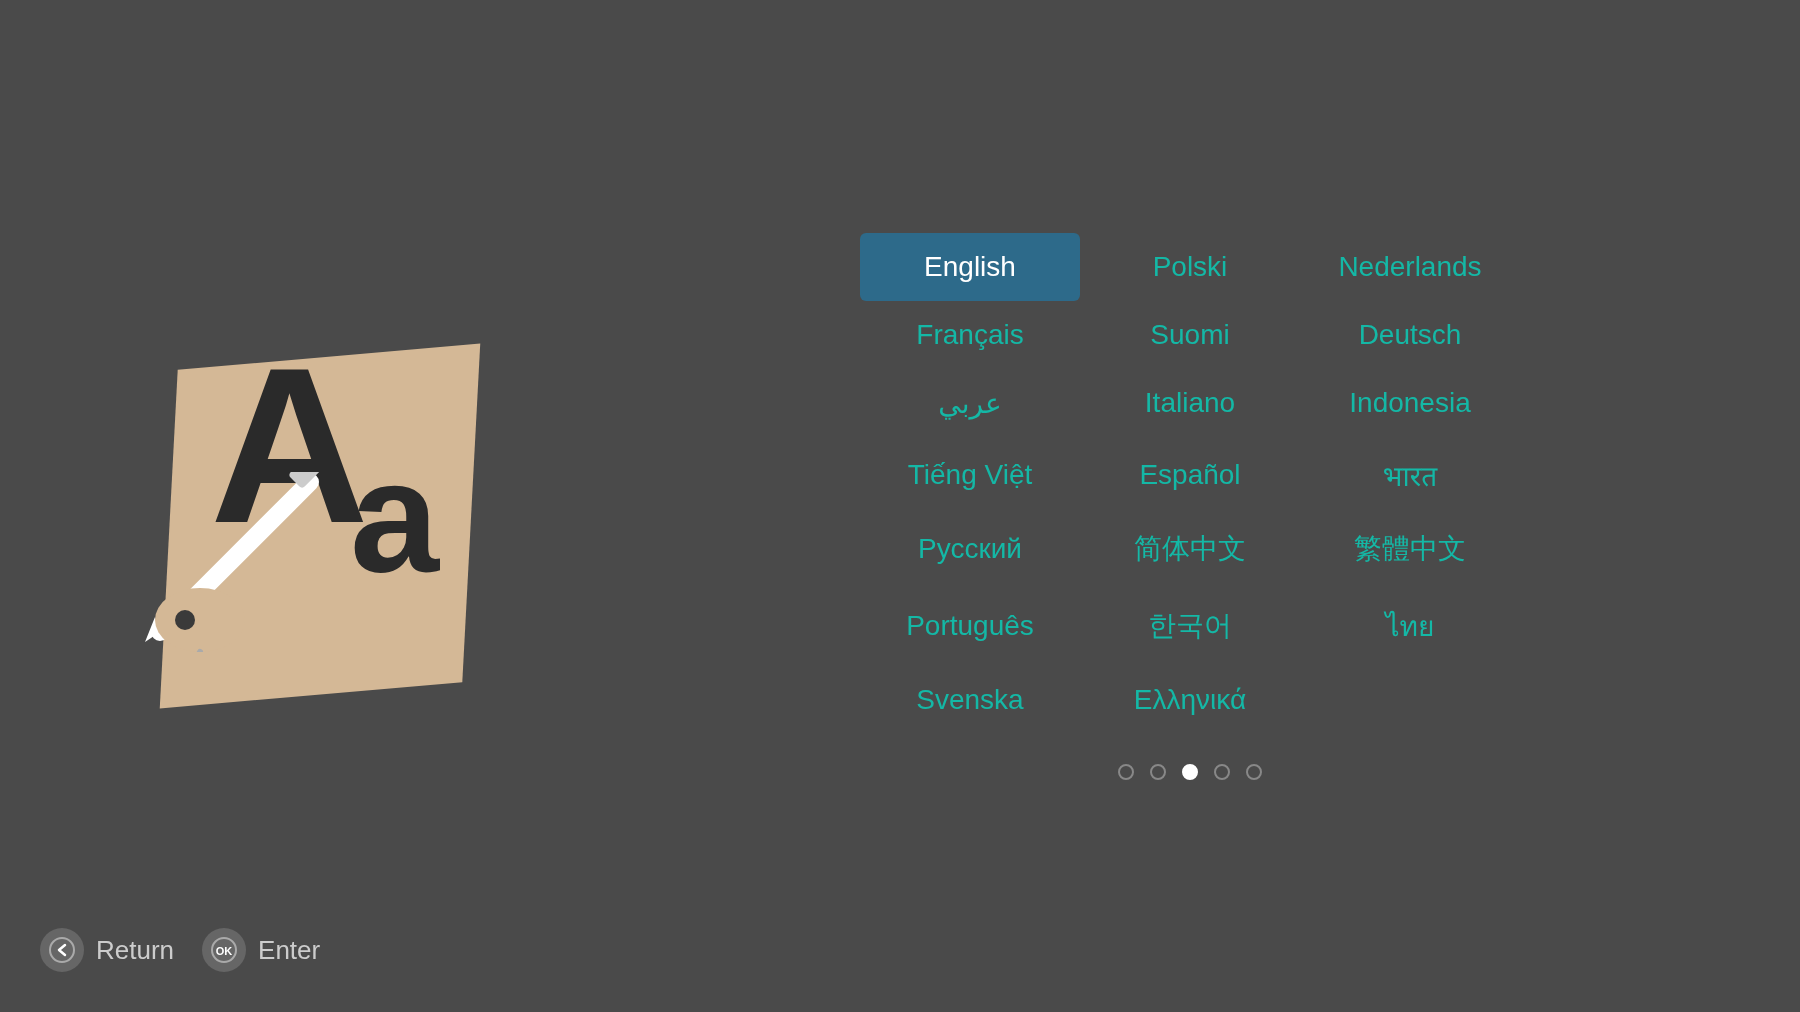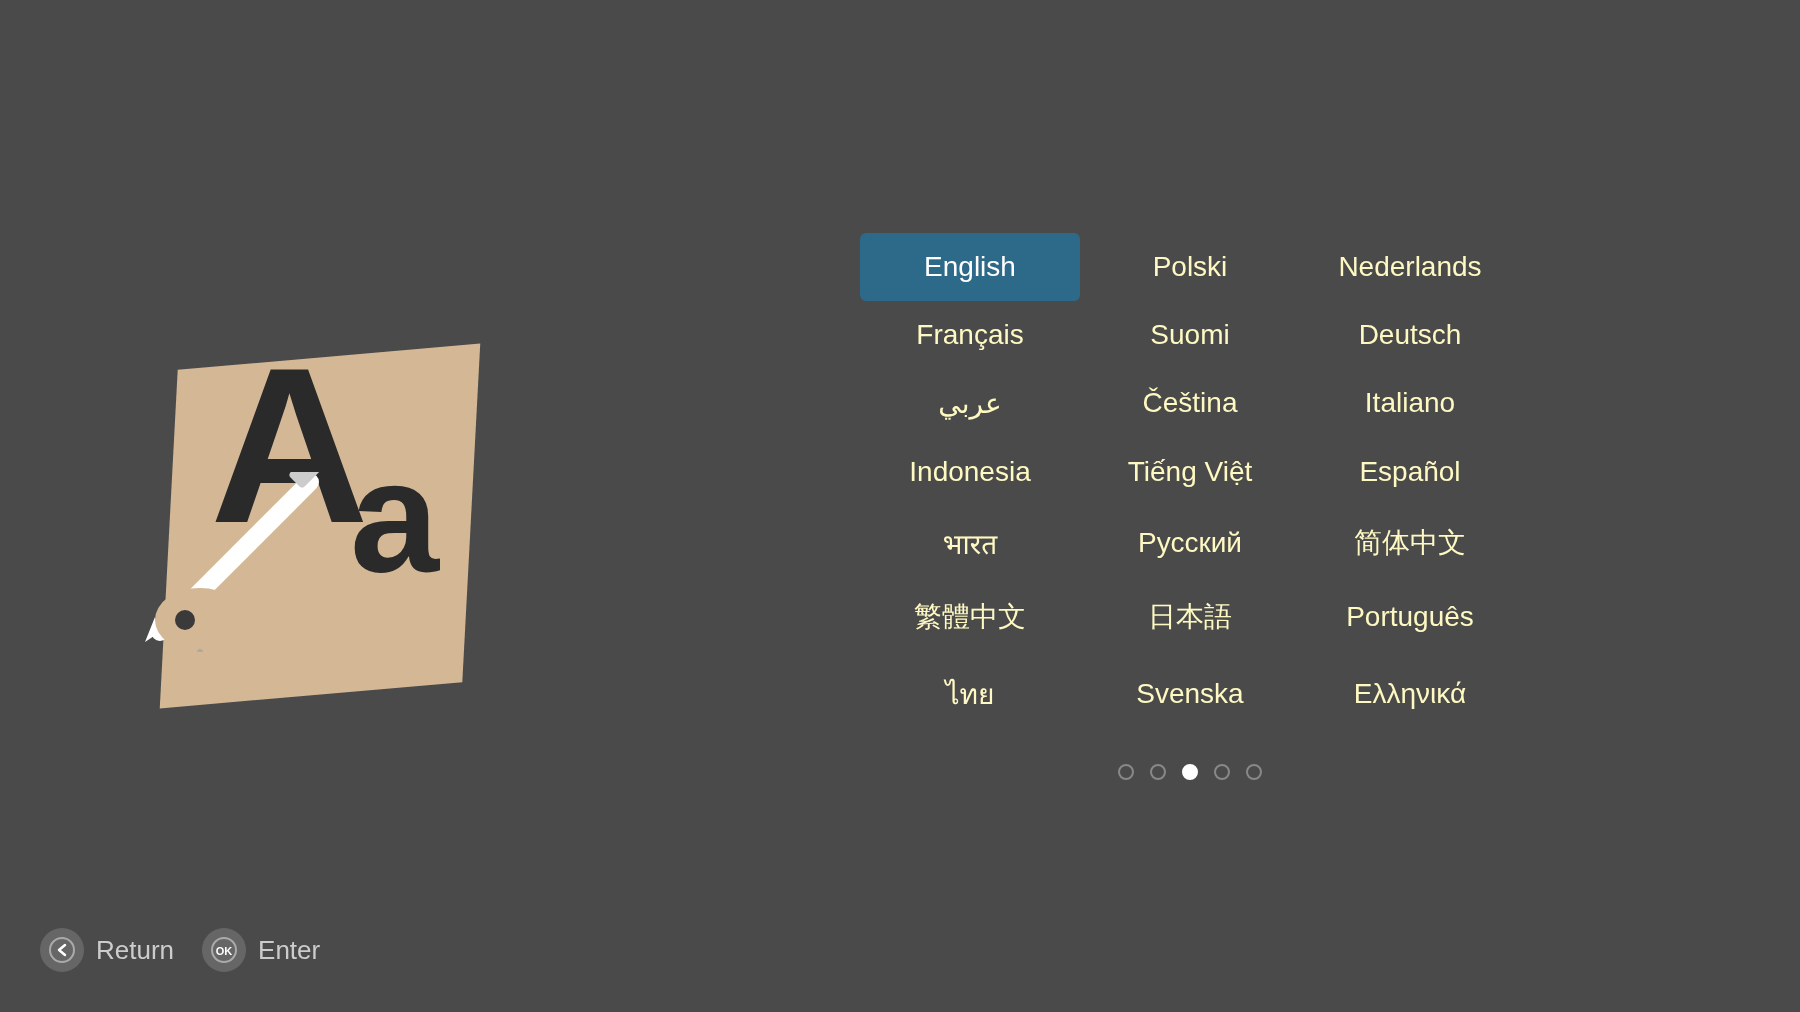--- a/index.html
+++ b/index.html
@@ -104,21 +104,21 @@
       gap: 0;
       width: 660px;
     }
 
     .lang-item {
       display: flex;
       align-items: center;
       justify-content: center;
       padding: 18px 10px;
       font-size: 28px;
-      color: #fef9c3;
+      color: #14b8a6;
       cursor: pointer;
       text-align: center;
       border-radius: 4px;
       transition: background 0.2s;
     }
 
     .lang-item.selected {
       background-color: #2d6a8a;
       color: #ffffff;
       border-radius: 6px;
@@ -214,31 +214,30 @@
 
   <div class="language-area">
     <div class="language-grid" id="language-grid">
     <div class="lang-item selected">English</div>
         <div class="lang-item">Polski</div>
         <div class="lang-item">Nederlands</div>
         <div class="lang-item">Français</div>
         <div class="lang-item">Suomi</div>
         <div class="lang-item">Deutsch</div>
         <div class="lang-item">عربي</div>
-        <div class="lang-item">Čeština</div>
         <div class="lang-item">Italiano</div>
         <div class="lang-item">Indonesia</div>
         <div class="lang-item">Tiếng Việt</div>
         <div class="lang-item">Español</div>
         <div class="lang-item">भारत</div>
         <div class="lang-item">Русский</div>
         <div class="lang-item">简体中文</div>
         <div class="lang-item">繁體中文</div>
-        <div class="lang-item">日本語</div>
         <div class="lang-item">Português</div>
+        <div class="lang-item">한국어</div>
         <div class="lang-item">ไทย</div>
         <div class="lang-item">Svenska</div>
         <div class="lang-item">Ελληνικά</div>
       </div>
 
     <div class="pagination" id="pagination-dots">
     <div class="dot"></div>
         <div class="dot"></div>
         <div class="dot active"></div>
         <div class="dot"></div>

